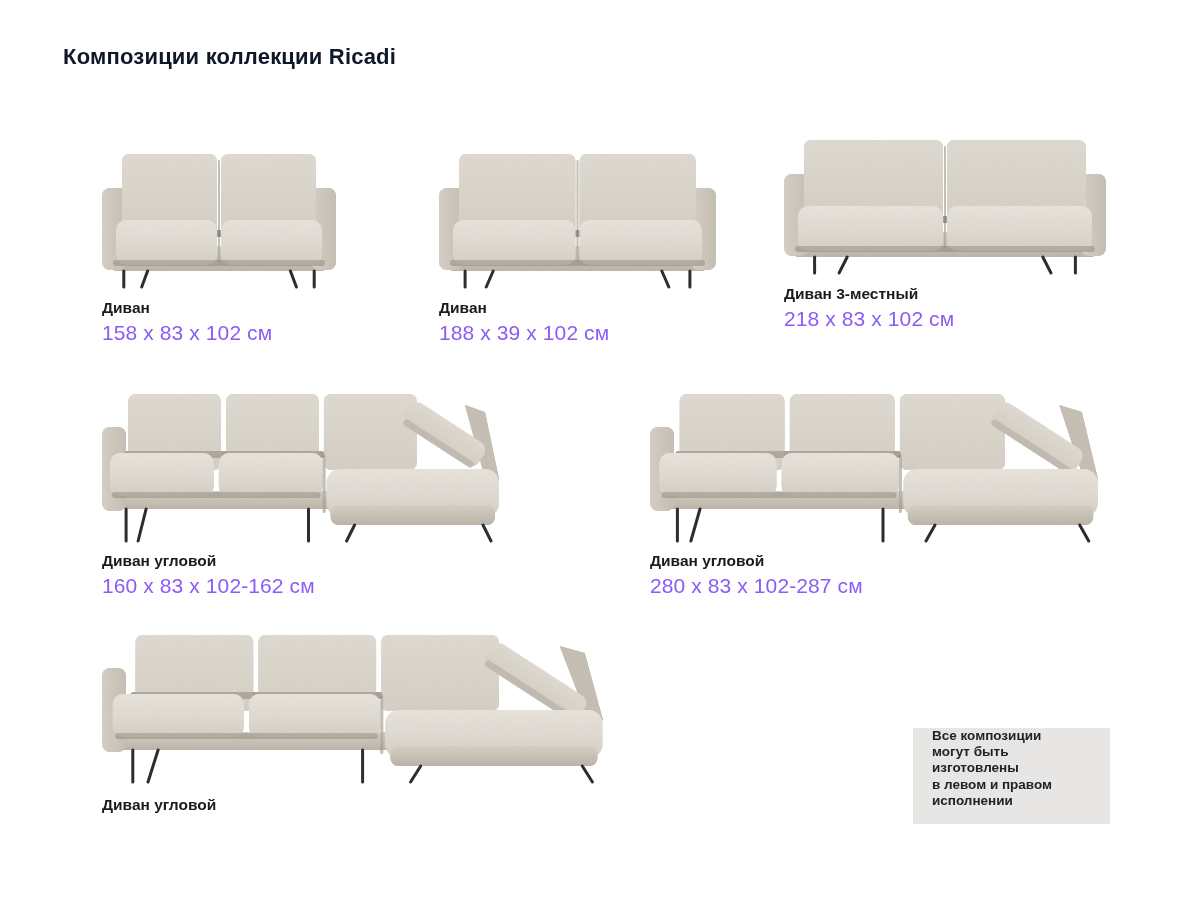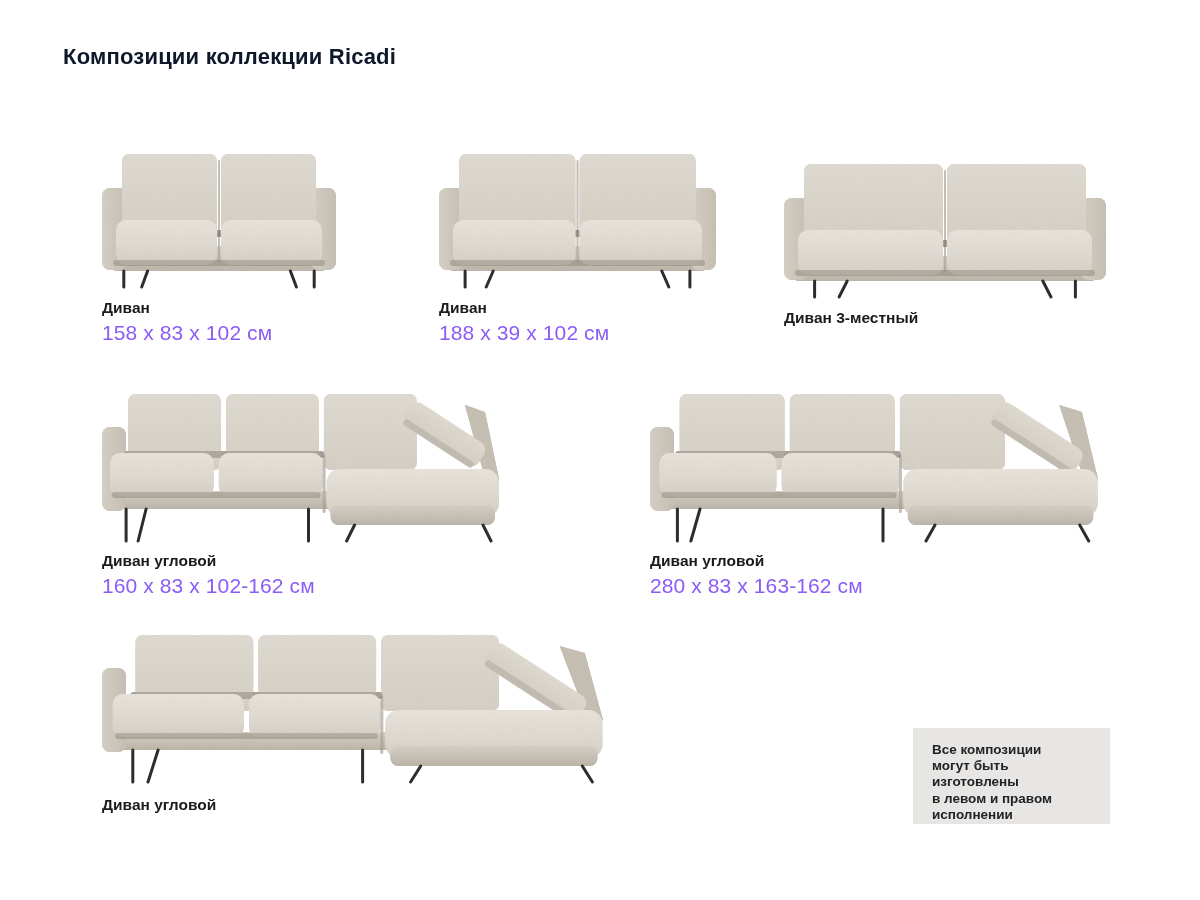--- a/index.html
+++ b/index.html
@@ -6,26 +6,26 @@
   .page{position:relative;width:1200px;height:900px;background:#ffffff;overflow:hidden;
         font-family:"Liberation Sans",sans-serif;color:#1c1c1c;}
   .title{position:absolute;left:63px;top:44px;margin:0;font-size:22px;font-weight:600;
          letter-spacing:.2px;color:#0f172a;}
   .card{position:absolute;}
   .art{display:block;}
   .art svg{display:block;}
   .sofa-name{margin:9px 0 4px 2px;font-size:15.5px;font-weight:600;color:#1b1b1b;}
   .sofa-dims{margin:0 0 0 2px;font-size:21px;font-weight:400;color:#8b5cf6;letter-spacing:.1px;}
   .note{position:absolute;left:913px;top:728px;width:197px;height:96px;background:#e7e6e4;
-        box-sizing:border-box;padding:14px 12px 0 19px;font-size:13.5px;line-height:16.2px;
+        box-sizing:border-box;padding:0 12px 0 19px;font-size:13.5px;line-height:16.2px;
         font-weight:600;color:#222;white-space:pre-line;}
   
   .c1{left:100px;top:150px;width:238px;}
   .c2{left:437px;top:150px;width:281px;}
-  .c3{left:782px;top:160px;width:326px;}
+  .c3{left:782px;top:136px;width:326px;}
   .c4{left:100px;top:391px;width:401px;}
   .c5{left:648px;top:391px;width:452px;}
   .c6{left:100px;top:629px;width:505px;}
 </style>
 </head>
 <body>
 
 <div class="page">
 
   <h1 class="title">Композиции коллекции Ricadi</h1>
@@ -179,20 +179,21 @@
             <rect x="162" y="10" width="2" height="102" rx="1" fill="#6e665c" opacity="0.25"></rect>
             <rect x="13" y="110" width="300" height="6" rx="3" fill="#6e665c" opacity="0.35"></rect>
           </g>
           <line x1="32.6" y1="121" x2="32.6" y2="137" stroke="#2d2d2d" stroke-width="3" stroke-linecap="round"></line>
           <line x1="65.2" y1="121" x2="57.1" y2="137" stroke="#2d2d2d" stroke-width="3" stroke-linecap="round"></line>
           <line x1="260.8" y1="121" x2="269" y2="137" stroke="#2d2d2d" stroke-width="3" stroke-linecap="round"></line>
           <line x1="293.4" y1="121" x2="293.4" y2="137" stroke="#2d2d2d" stroke-width="3" stroke-linecap="round"></line>
         </svg>
       </div>
     <div class="sofa-name">Диван 3-местный</div>
+    <div class="sofa-dims">218 x 83 x 102 см</div>
   </div>
 
   <div class="card c4">
     <div class="art">
         <svg width="401" height="152" viewBox="0 0 401 152" xmlns="http://www.w3.org/2000/svg">
           <defs>
     <linearGradient id="gb3" x1="0" y1="0" x2="0" y2="1">
       <stop offset="0" stop-color="#e2ddd4"></stop>
               <stop offset="1" stop-color="#d7d1c6"></stop>
             </linearGradient>
@@ -300,21 +301,21 @@
             <rect x="250.9" y="64" width="3" height="58" rx="1.5" fill="#6e665c" opacity="0.25"></rect>
           </g>
           <line x1="29.4" y1="118" x2="29.4" y2="150" stroke="#2d2d2d" stroke-width="3" stroke-linecap="round"></line>
           <line x1="52" y1="118" x2="42.9" y2="150" stroke="#2d2d2d" stroke-width="3" stroke-linecap="round"></line>
           <line x1="235" y1="118" x2="235" y2="150" stroke="#2d2d2d" stroke-width="3" stroke-linecap="round"></line>
           <line x1="287" y1="134" x2="278" y2="150" stroke="#2d2d2d" stroke-width="3" stroke-linecap="round"></line>
           <line x1="431.7" y1="134" x2="440.7" y2="150" stroke="#2d2d2d" stroke-width="3" stroke-linecap="round"></line>
         </svg>
       </div>
     <div class="sofa-name">Диван угловой</div>
-    <div class="sofa-dims">280 x 83 x 163-162 см</div>
+    <div class="sofa-dims">280 x 83 x 102-287 см</div>
   </div>
 
   <div class="card c6">
     <div class="art">
         <svg width="505" height="158" viewBox="0 0 505 152" xmlns="http://www.w3.org/2000/svg">
           <defs>
     <linearGradient id="gb5" x1="0" y1="0" x2="0" y2="1">
       <stop offset="0" stop-color="#e2ddd4"></stop>
               <stop offset="1" stop-color="#d7d1c6"></stop>
             </linearGradient>

